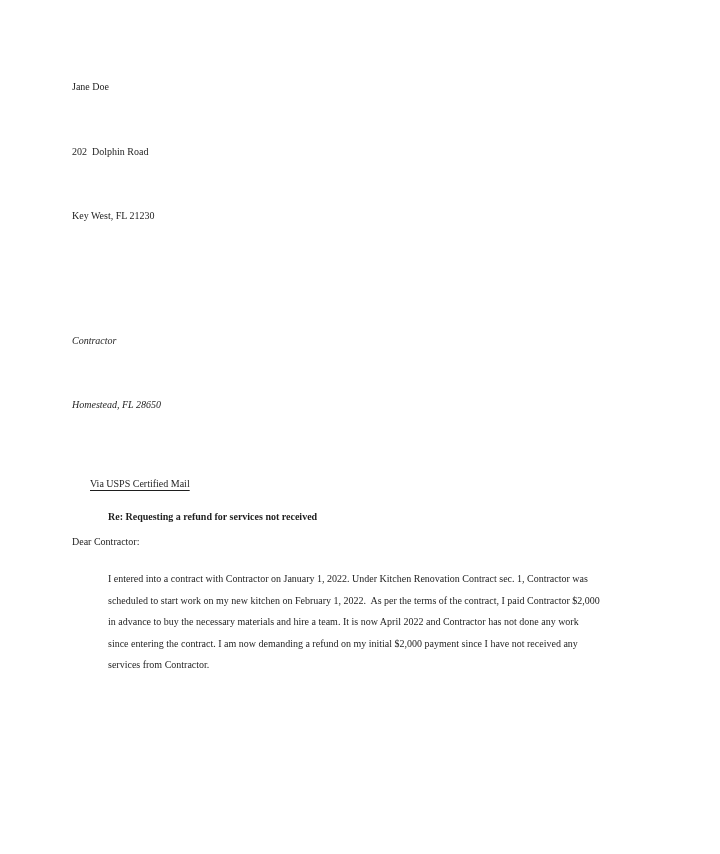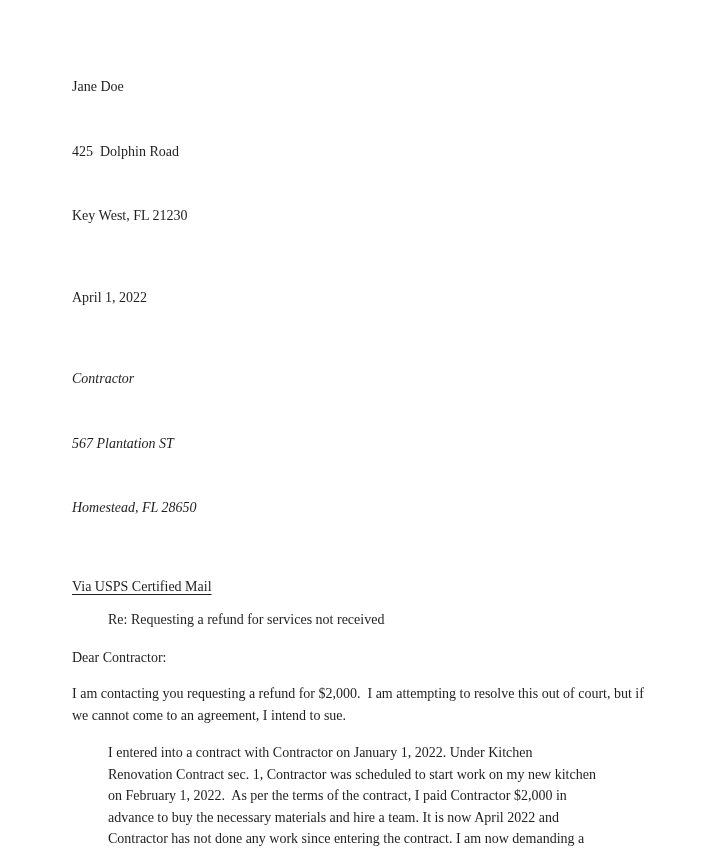--- a/index.html
+++ b/index.html
@@ -5,58 +5,55 @@
   * { margin: 0; padding: 0; box-sizing: border-box; }
   html, body { background: #ffffff; }
   .page {
     position: relative;
     width: 720px;
     height: 854px;
     margin: 0 auto;
     background: #ffffff;
     color: #1e1e1e;
     font-family: "Liberation Serif", "DejaVu Serif", serif;
-    font-size: 14px;
+    font-size: 10px;
     line-height: 21.5px;
     padding: 33px 72px 0 72px;
     overflow: hidden;
   }
   .page div, .page p { white-space: pre-wrap; }
   .block-line { display: block; }
   .date-line        { margin-top: 17px; }
   .recipient-block  { margin-top: 17px; font-style: italic; }
-  .via-line         { margin-top: 14px; text-decoration: underline; text-underline-offset: 3px; }
-  .subject-line     { margin-top: 12px; margin-left: 36px; font-weight: normal; }
-  .salutation       { margin-top: 16px; }
+  .via-line         { margin-top: 14px; text-decoration: underline; text-underline-offset: 3px; margin-left: 18px; }
+  .subject-line     { margin-top: 12px; margin-left: 36px; font-weight: bold; }
+  .salutation       { margin-top: 3px; }
   .para             { margin-top: 15px; }
   .statement-block  { margin-top: 16px; margin-left: 36px; width: 492px; }
 </style>
 </head>
 <body>
 
 <div class="page">
 
   <div class="sender-block">
     <span class="block-line">Jane Doe</span>
-    <span class="block-line">425  Dolphin Road</span>
+    <span class="block-line">202  Dolphin Road</span>
     <span class="block-line">Key West, FL 21230</span>
   </div>
 
-  <div class="date-line">April 1, 2022</div>
 
   <div class="recipient-block">
     <span class="block-line">Contractor</span>
-    <span class="block-line">567 Plantation ST</span>
     <span class="block-line">Homestead, FL 28650</span>
   </div>
 
   <div class="via-line">Via USPS Certified Mail</div>
 
   <div class="subject-line">Re: Requesting a refund for services not received</div>
 
   <div class="salutation">Dear Contractor:</div>
 
-  <p class="para">I am contacting you requesting a refund for $2,000.  I am attempting to resolve this out of court, but if we cannot come to an agreement, I intend to sue.</p>
 
 
   <p class="statement-block">I entered into a contract with Contractor on January 1, 2022. Under Kitchen Renovation Contract sec. 1, Contractor was scheduled to start work on my new kitchen on February 1, 2022.  As per the terms of the contract, I paid Contractor $2,000 in advance to buy the necessary materials and hire a team. It is now April 2022 and Contractor has not done any work since entering the contract. I am now demanding a refund on my initial $2,000 payment since I have not received any services from Contractor.</p>
 
 </div>
 
 </body></html>

